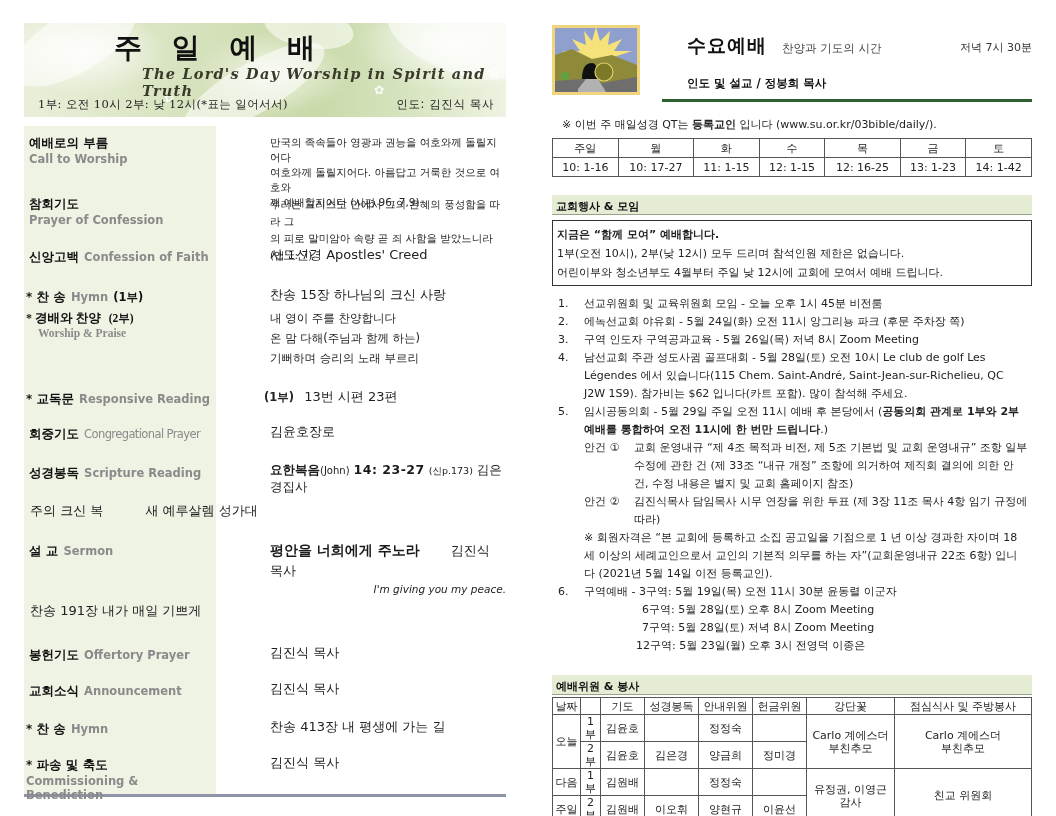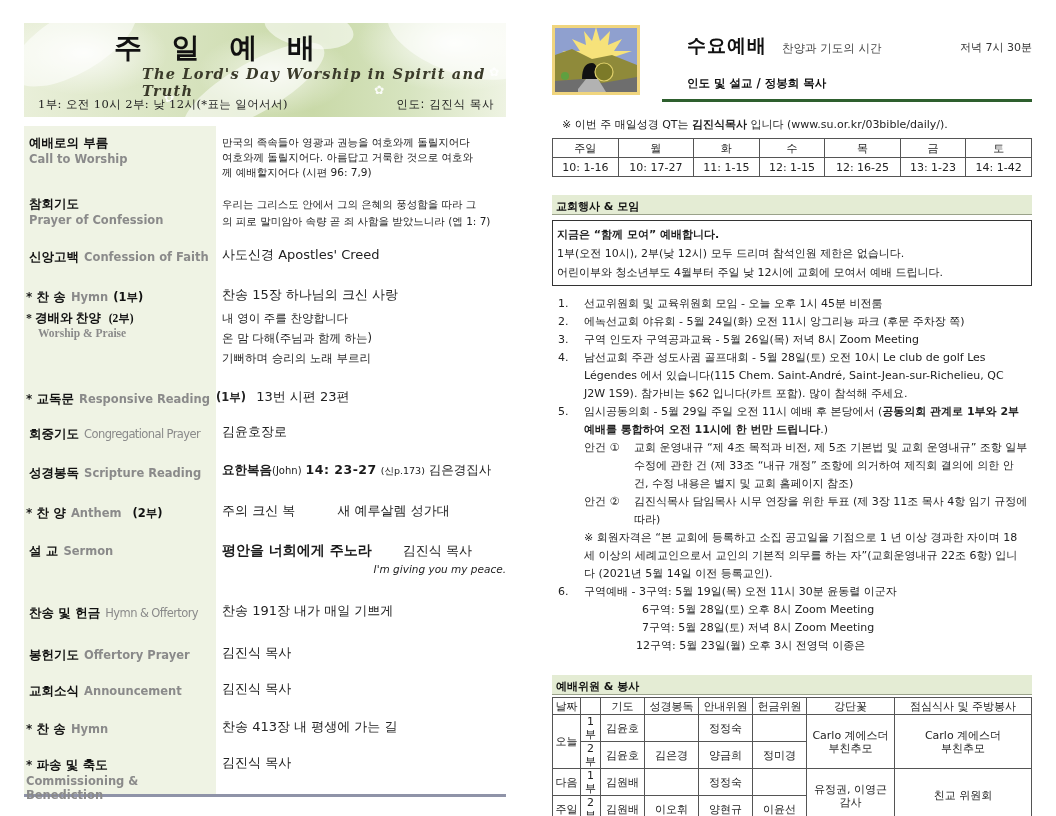--- a/index.html
+++ b/index.html
@@ -25,21 +25,21 @@
   }
   .banner-sub {
     position: absolute; left: 82px; top: 42px; font-size: 14.5px; font-style: italic; font-weight: bold;
     font-family: "DejaVu Serif", serif; color: #3a3a2a; letter-spacing: 1.2px; margin-left: 36px;
   }
   .banner-times { position: absolute; left: 14px; top: 74px; font-size: 11.5px; font-family: "DejaVu Serif", serif; color: #222; letter-spacing: 0.4px; }
   .banner-leader { position: absolute; right: 12px; top: 74px; font-size: 11.5px; color: #222; letter-spacing: 0.6px; }
 
   .order { position: relative; margin-top: 9px; width: 482px; border-bottom: 3px solid #8f93a8; }
   .order .labelcol { position: absolute; left: 0; top: 0; bottom: 0; width: 192px; background: #eff3e4; }
-  .row { position: relative; display: flex; width: 100%; }
+  .row { position: relative; display: flex; width: 100%; gap: 48px; }
   .row .lab { width: 192px; padding-left: 5px; position: relative; z-index: 1; }
   .row .val { flex: 1; padding-left: 6px; position: relative; z-index: 1; }
   .ko { font-weight: bold; font-size: 12.5px; color: #111; }
   .en { font-size: 11.5px; color: #8a8a8a; font-weight: bold; }
   .en.narrow { letter-spacing: -0.6px; font-weight: normal; }
   .star { font-weight: bold; font-size: 12px; }
   .val-text { font-size: 11.5px; color: #222; line-height: 15px; }
   .val-big { font-size: 13px; color: #222; }
   .val-small { font-size: 10.5px; color: #222; line-height: 15px; }
   .bold { font-weight: bold; }
@@ -178,48 +178,39 @@
       </div>
       <div class="val" style="font-size:12.5px;">
         <span class="bold">요한복음</span><span style="font-size:10px;">(John)</span>
         <span class="bold" style="letter-spacing:0.5px;">14: 23-27</span>
         <span style="font-size:9.5px;">(신p.173)</span>
         <span style="font-size:12.5px;">김은경집사</span>
       </div>
     </div>
 
     <div class="row" style="padding-top:2px;height:40px;">
-      <div class="lab" style="padding-left:2px;">
-        <span class="star">* </span><span class="ko">찬 양</span>
-        <span class="en">Anthem</span>
-        <span class="ko" style="font-size:11.5px;margin-left:6px;">(2부)</span>
-      </div>
       <div class="val val-big">
         <span class="serifish">주의 크신 복</span>
         <span style="margin-left:38px;">새 예루살렘 성가대</span>
       </div>
     </div>
 
     <div class="row" style="padding-top:0px;height:50px;">
       <div class="lab">
         <span class="ko">설 교</span>
         <span class="en">Sermon</span>
       </div>
       <div class="val">
         <span class="serifish bold" style="font-size:14px;">평안을 너희에게 주노라</span>
         <span class="val-big" style="margin-left:26px;">김진식 목사</span>
         <span class="italic-sm">I'm giving you my peace.</span>
       </div>
     </div>
 
     <div class="row" style="padding-top:12px;height:48px;">
-      <div class="lab">
-        <span class="ko">찬송 및 헌금</span>
-        <span class="en narrow">Hymn &amp; Offertory</span>
-      </div>
       <div class="val val-big">찬송 191장       내가 매일 기쁘게</div>
     </div>
 
     <div class="row" style="padding-top:6px;height:36px;">
       <div class="lab">
         <span class="ko">봉헌기도</span>
         <span class="en">Offertory Prayer</span>
       </div>
       <div class="val val-big">김진식 목사</div>
     </div>
@@ -268,21 +259,21 @@
 
   <div class="wed-head">
     <span class="wed-title">수요예배</span>
     <span class="wed-sub">찬양과 기도의 시간</span>
     <span class="wed-time">저녁 7시 30분</span>
   </div>
   <div class="wed-leader">인도 및 설교 / 정봉희 목사</div>
   <div class="green-rule"></div>
 
   <div class="qt-note">
-    <span>※ 이번 주 매일성경 QT는 </span><span class="bold">김진식목사</span><span> 입니다 (www.su.or.kr/03bible/daily/).</span>
+    <span>※ 이번 주 매일성경 QT는 </span><span class="bold">등록교인</span><span> 입니다 (www.su.or.kr/03bible/daily/).</span>
   </div>
 
   <table class="qt-table">
     <tbody>
         <tr>
       <td>주일</td>
       <td>월</td>
       <td>화</td>
       <td>수</td>
       <td>목</td>

